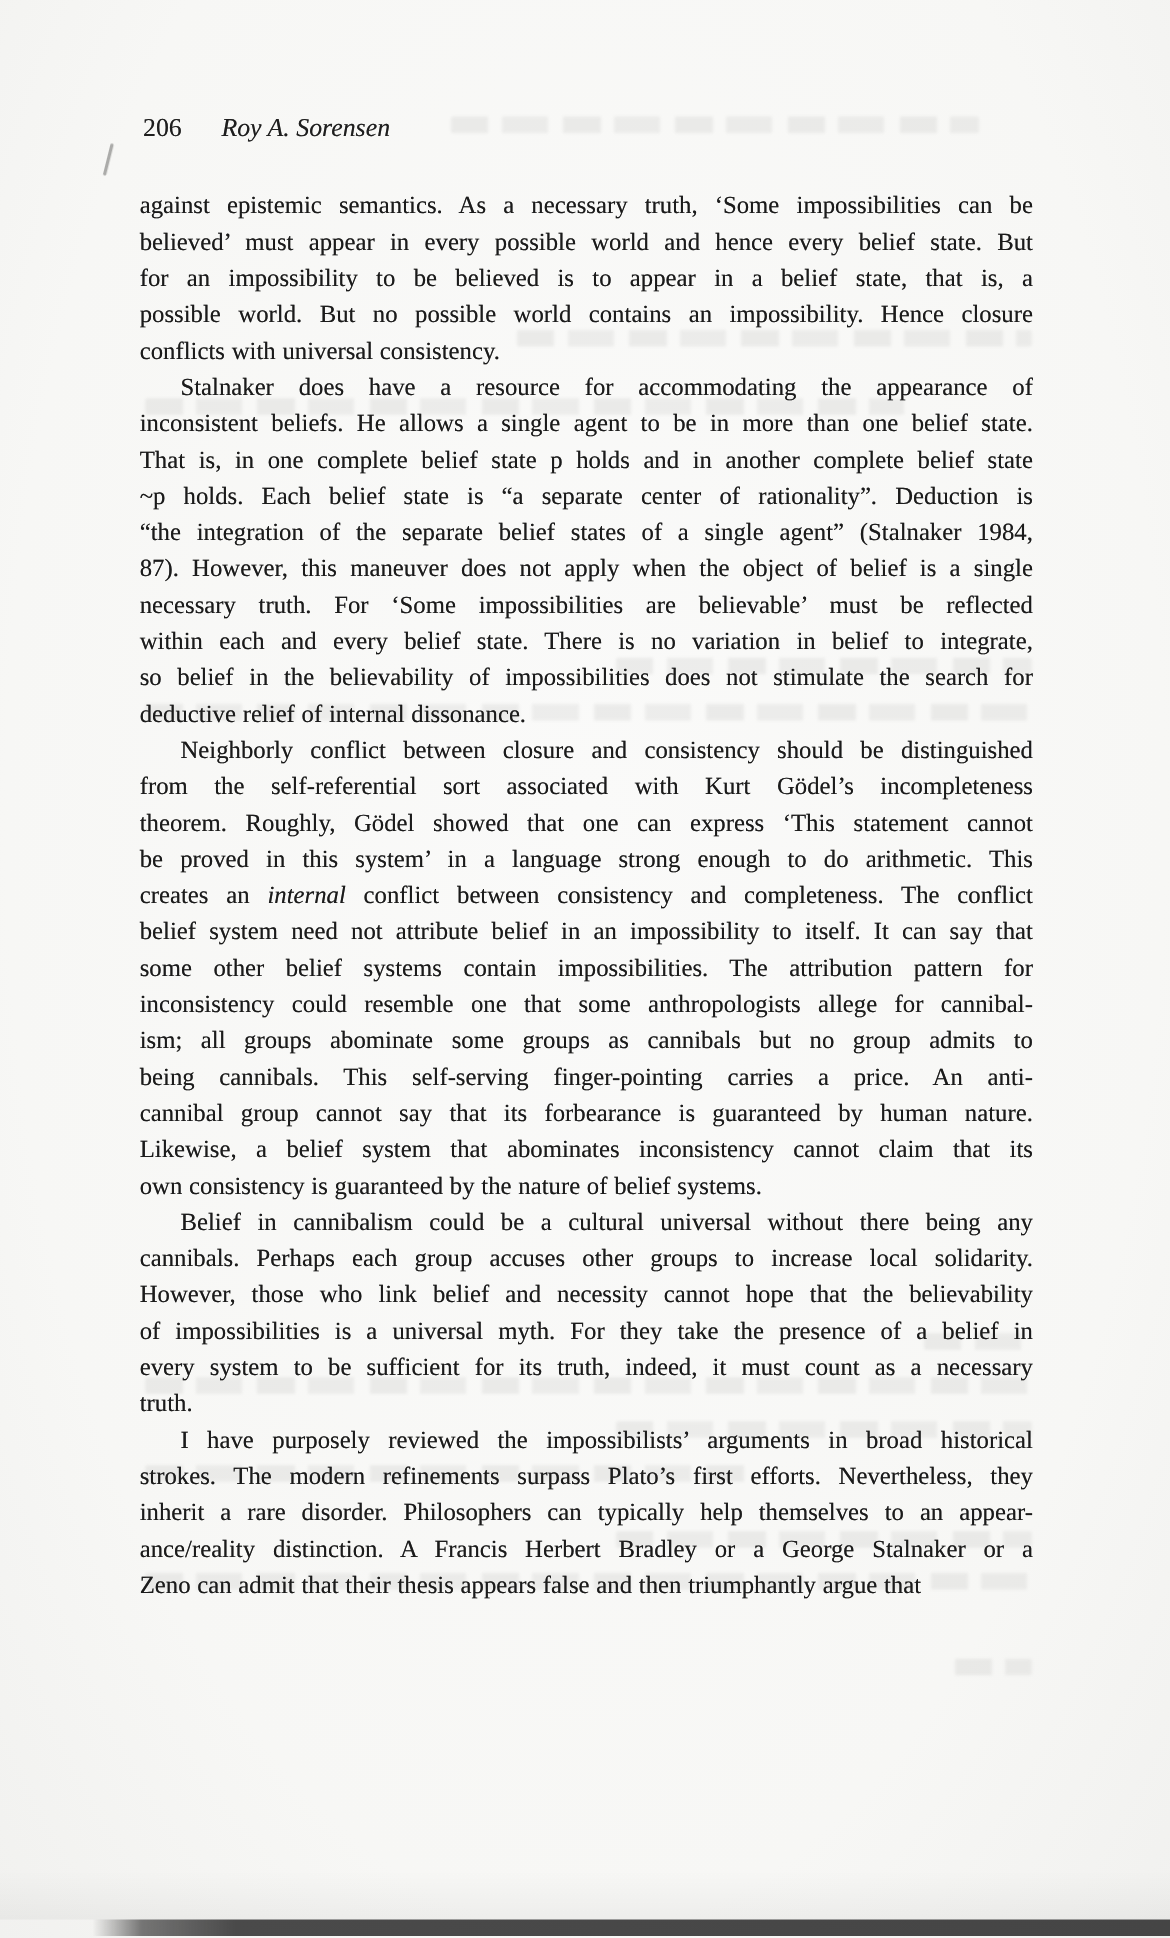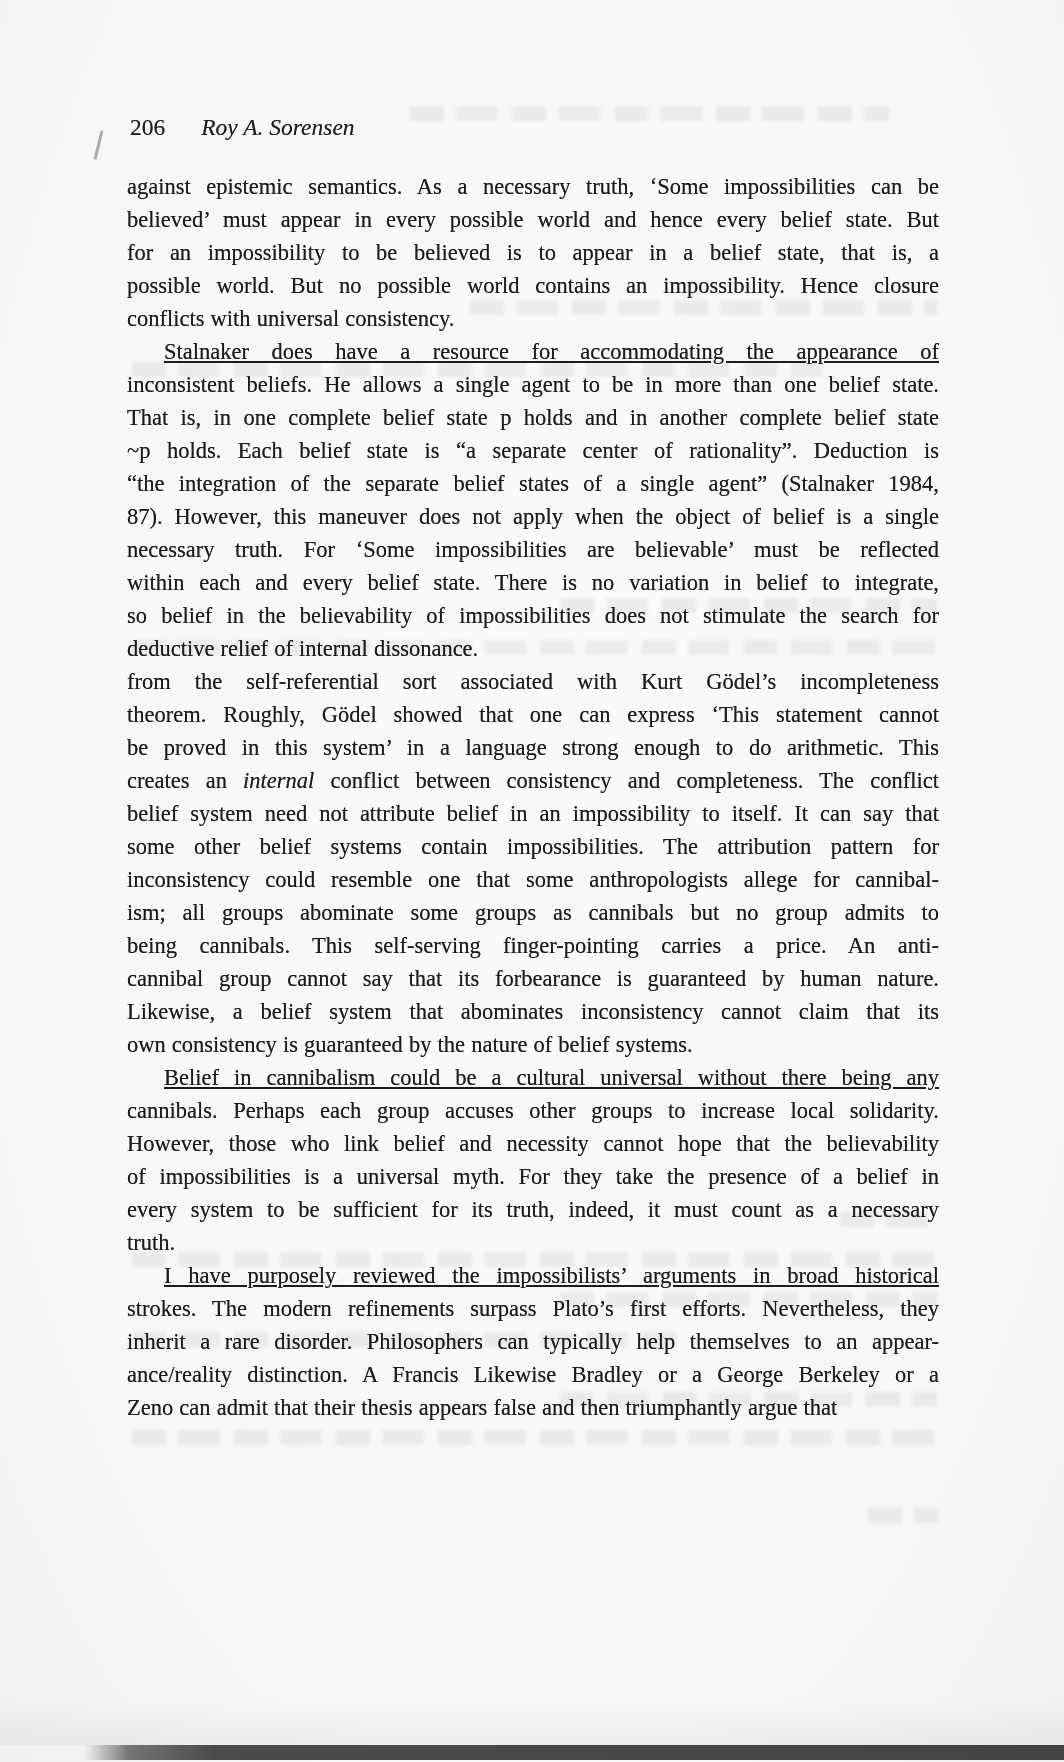--- a/index.html
+++ b/index.html
@@ -9,21 +9,21 @@
     height: 1762px;
     margin: 0 auto;
     background: radial-gradient(ellipse at 50% 42%, #fafaf9 0%, #f7f7f5 70%, #f1f1ef 100%);
     overflow: hidden;
     font-family: "Liberation Serif", "DejaVu Serif", serif;
     color: #1b1b1b;
   }
   .running-head {
     position: absolute;
     left: 130px;
-    top: 112px;
+    top: 102px;
     width: 812px;
     font-size: 23.5px;
     line-height: 30px;
     display: flex;
     gap: 36px;
     color: #1e1e1e;
     text-shadow: 0 0 0.4px rgba(0,0,0,.55);
   }
   .running-head .title { font-style: italic; text-align: center; }
   .text-block {
@@ -35,21 +35,21 @@
     line-height: 33px;
     text-shadow: 0 0 0.45px rgba(0,0,0,.6);
   }
   .paragraph { margin: 0; }
   .line {
     text-align: justify;
     text-align-last: justify;
     word-spacing: 0.5px;
   }
   .line.last { text-align-last: left; }
-  .line.indent-first { padding-left: 37px; text-decoration: underline; }
+  .line.indent-first { padding-left: 37px; }
   .section-heading {
     font-weight: bold;
     font-size: 24px;
     line-height: 34px;
     margin-top: 50px;
     margin-bottom: 42px;
     text-align: left;
     text-shadow: 0 0 0.5px rgba(0,0,0,.65);
   }
   
@@ -136,20 +136,21 @@
         <div class="line">That is, in one complete belief state p holds and in another complete belief state</div>
         <div class="line">~p holds. Each belief state is “a separate center of rationality”. Deduction is</div>
         <div class="line">“the integration of the separate belief states of a single agent” (Stalnaker 1984,</div>
         <div class="line">87). However, this maneuver does not apply when the object of belief is a single</div>
         <div class="line">necessary truth. For ‘Some impossibilities are believable’ must be reflected</div>
         <div class="line">within each and every belief state. There is no variation in belief to integrate,</div>
         <div class="line">so belief in the believability of impossibilities does not stimulate the search for</div>
         <div class="line last">deductive relief of internal dissonance.</div>
       </div>
       <div class="paragraph">
+        <div class="line indent-first">Neighborly conflict between closure and consistency should be distinguished</div>
         <div class="line">from the self-referential sort associated with Kurt Gödel’s incompleteness</div>
         <div class="line">theorem. Roughly, Gödel showed that one can express ‘This statement cannot</div>
         <div class="line">be proved in this system’ in a language strong enough to do arithmetic. This</div>
         <div class="line">creates an <i>internal</i> conflict between consistency and completeness. The conflict</div>
         <div class="line">belief system need not attribute belief in an impossibility to itself. It can say that</div>
         <div class="line">some other belief systems contain impossibilities. The attribution pattern for</div>
         <div class="line">inconsistency could resemble one that some anthropologists allege for cannibal-</div>
         <div class="line">ism; all groups abominate some groups as cannibals but no group admits to</div>
         <div class="line">being cannibals. This self-serving finger-pointing carries a price. An anti-</div>
         <div class="line">cannibal group cannot say that its forbearance is guaranteed by human nature.</div>
@@ -161,21 +162,21 @@
         <div class="line">cannibals. Perhaps each group accuses other groups to increase local solidarity.</div>
         <div class="line">However, those who link belief and necessity cannot hope that the believability</div>
         <div class="line">of impossibilities is a universal myth. For they take the presence of a belief in</div>
         <div class="line">every system to be sufficient for its truth, indeed, it must count as a necessary</div>
         <div class="line last">truth.</div>
       </div>
       <div class="paragraph">
         <div class="line indent-first">I have purposely reviewed the impossibilists’ arguments in broad historical</div>
         <div class="line">strokes. The modern refinements surpass Plato’s first efforts. Nevertheless, they</div>
         <div class="line">inherit a rare disorder. Philosophers can typically help themselves to an appear-</div>
-        <div class="line">ance/reality distinction. A Francis Likewise Bradley or a George Berkeley or a</div>
+        <div class="line">ance/reality distinction. A Francis Herbert Bradley or a George Stalnaker or a</div>
         <div class="line last">Zeno can admit that their thesis appears false and then triumphantly argue that</div>
       </div>
     </div>
 
   <div class="scan-shade-bottom"></div>
   <div class="scan-edge-bar"></div>
 
 </div>
 
 </body></html>

